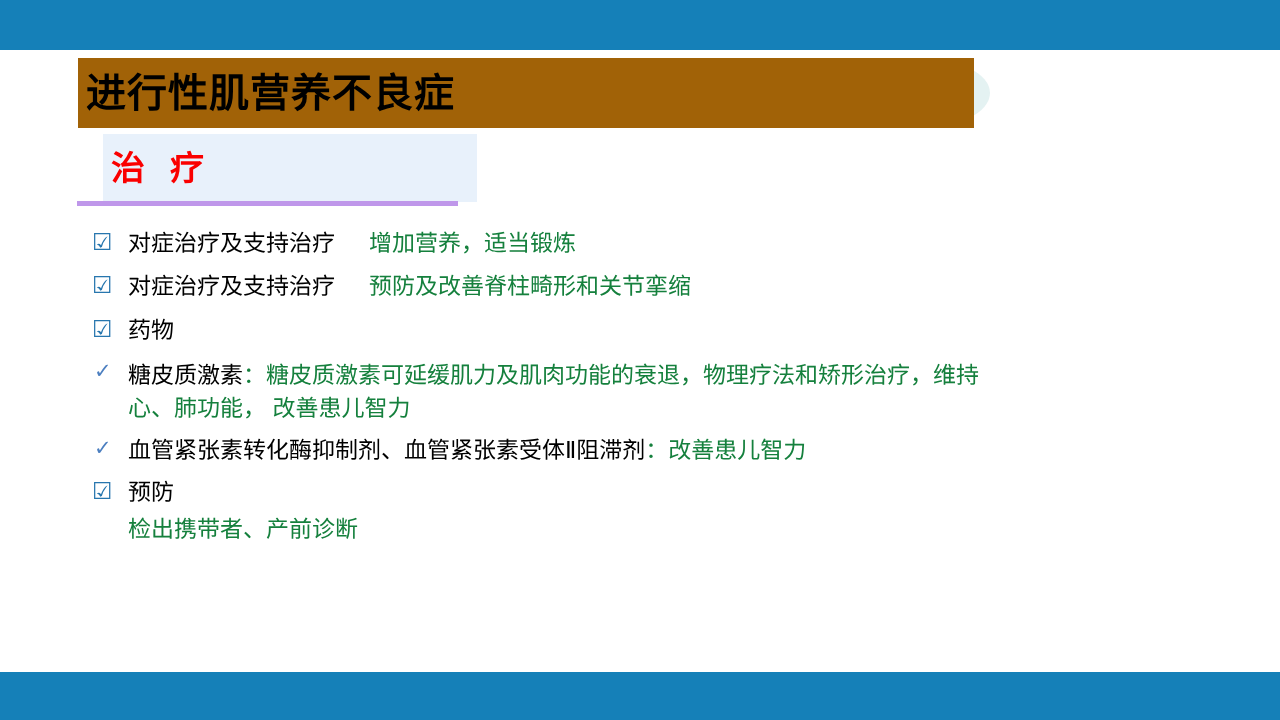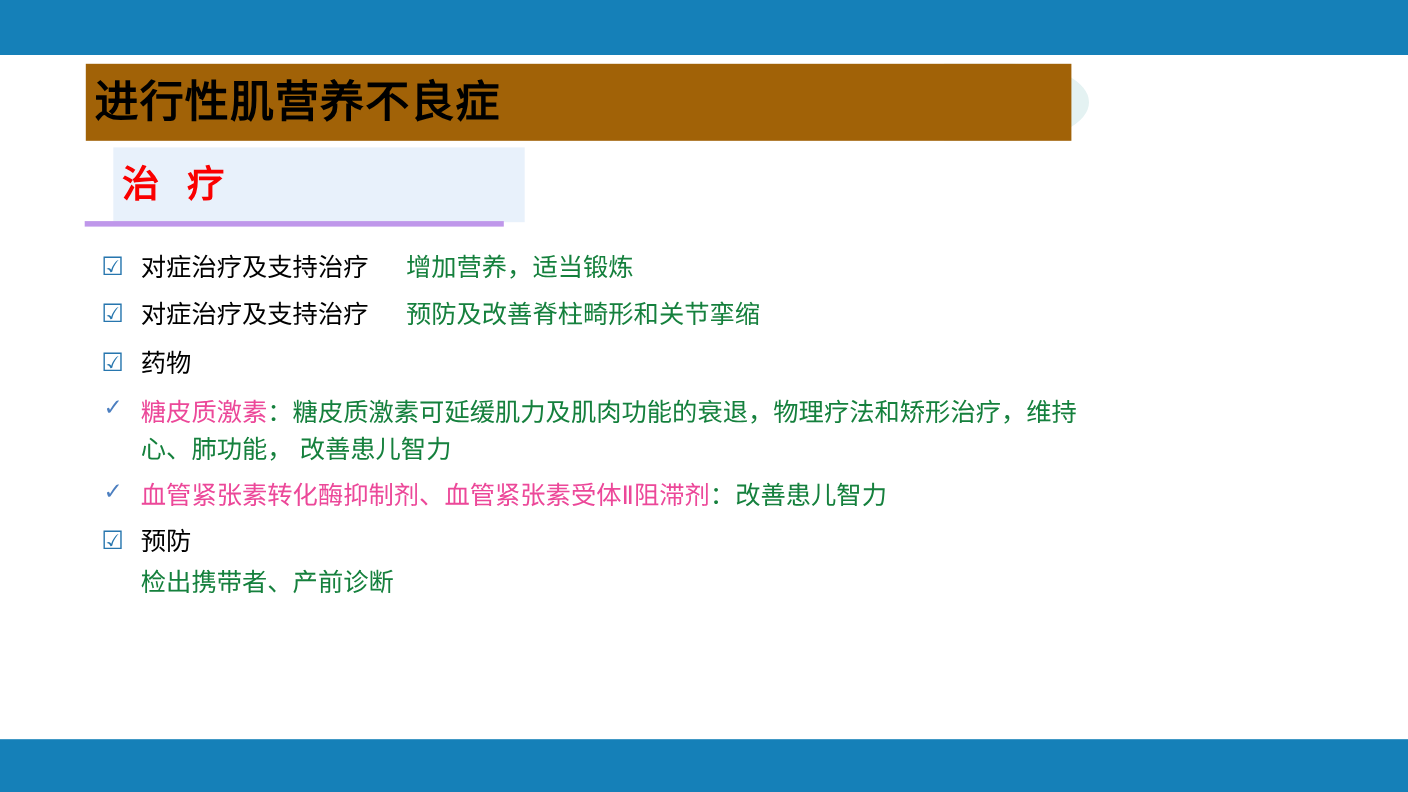--- a/index.html
+++ b/index.html
@@ -157,21 +157,21 @@
     line-height: 1.28;
     color: #1a1a1a;
     padding-top: 1px;
   }
 
   .lbl-bold {
     font-weight: normal;
     color: #000000;
   }
   .gap-wide { display: inline-block; width: 34px; }
-  .txt-blue { color: #ec4899; margin-top: 30px; }
+  .txt-blue { color: #000000; margin-top: 30px; }
   .txt-plain { color: #15803d; }
 
   .row.r1 { margin-bottom: 13px; }
   .row.r2 { margin-bottom: 13px; }
   .row.r3 { margin-bottom: 13px; }
   .row.r4 { margin-bottom: 10px; }
   .row.r4 .row-body { line-height: 1.42; }
   .row.r5 { margin-bottom: 12px; }
   .row.r6 { margin-bottom: 6px; }
   .row.r7 { margin-bottom: 0; }

